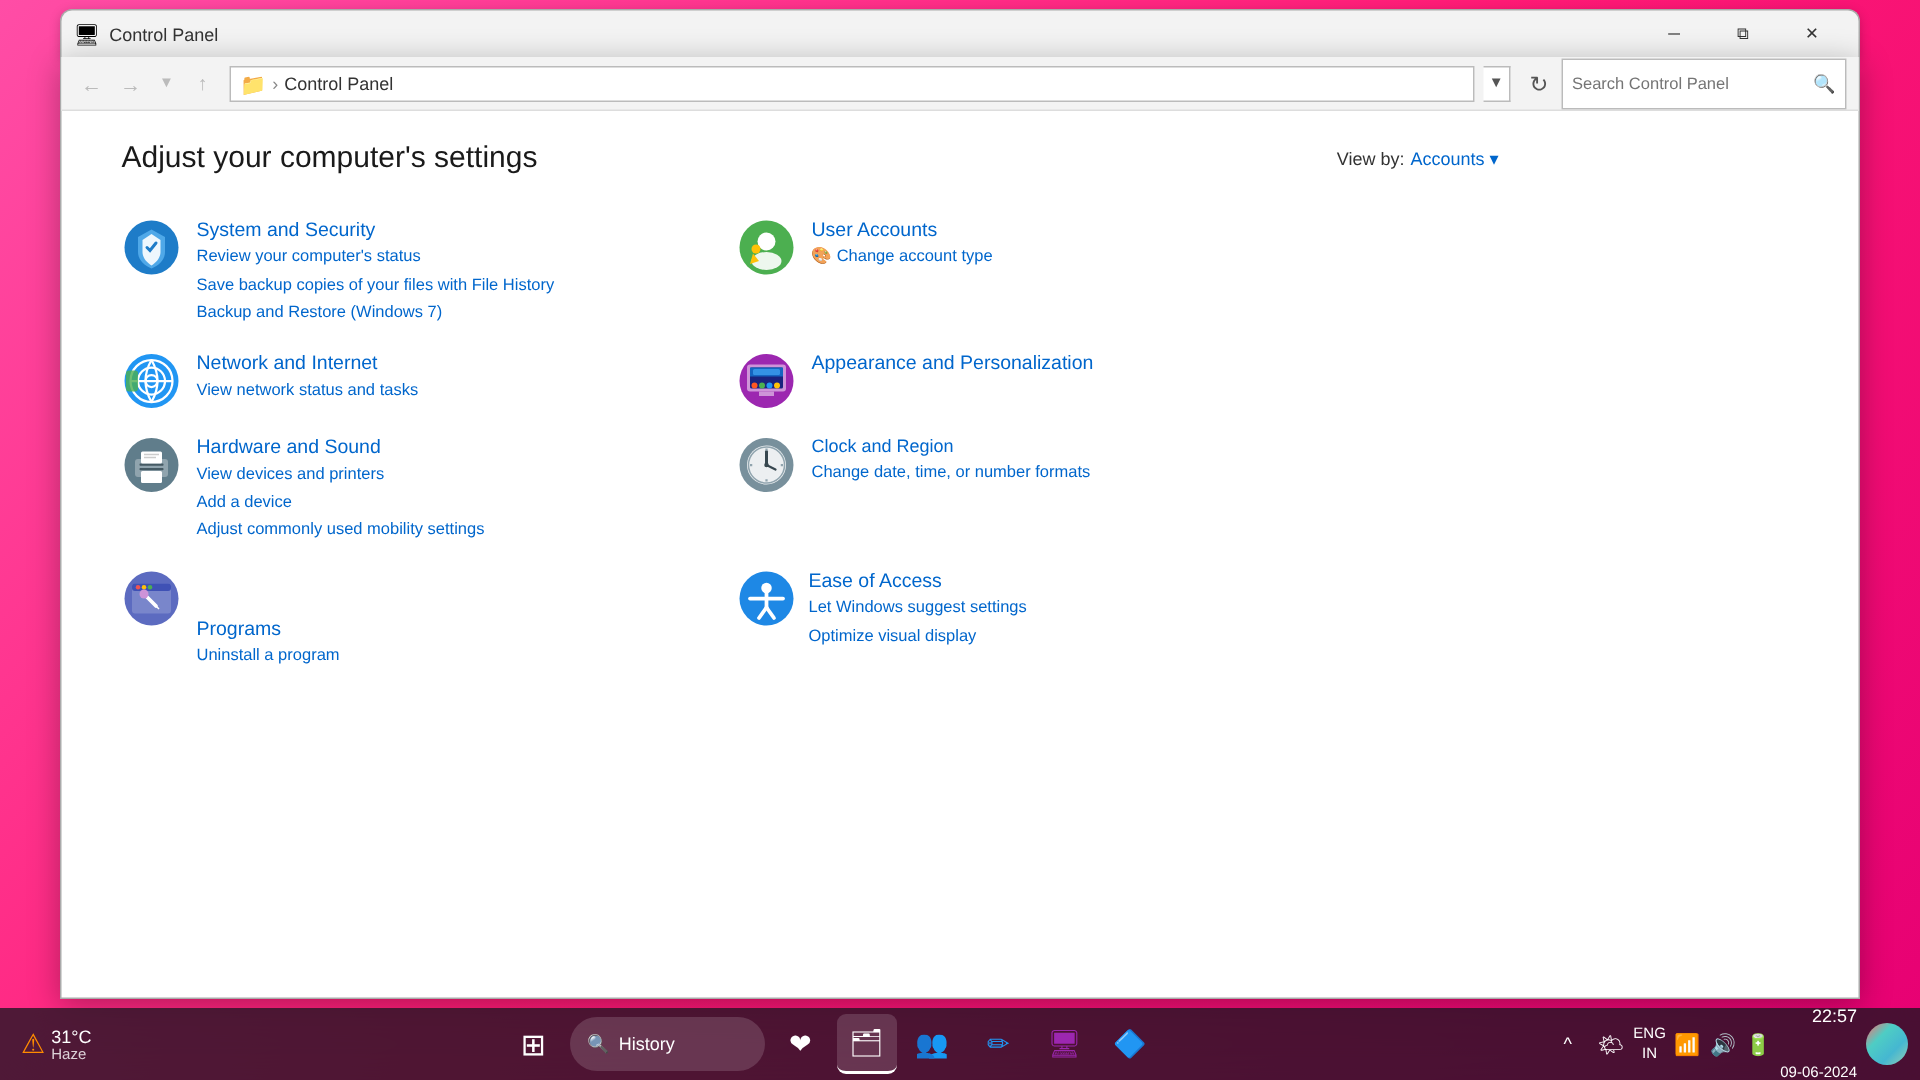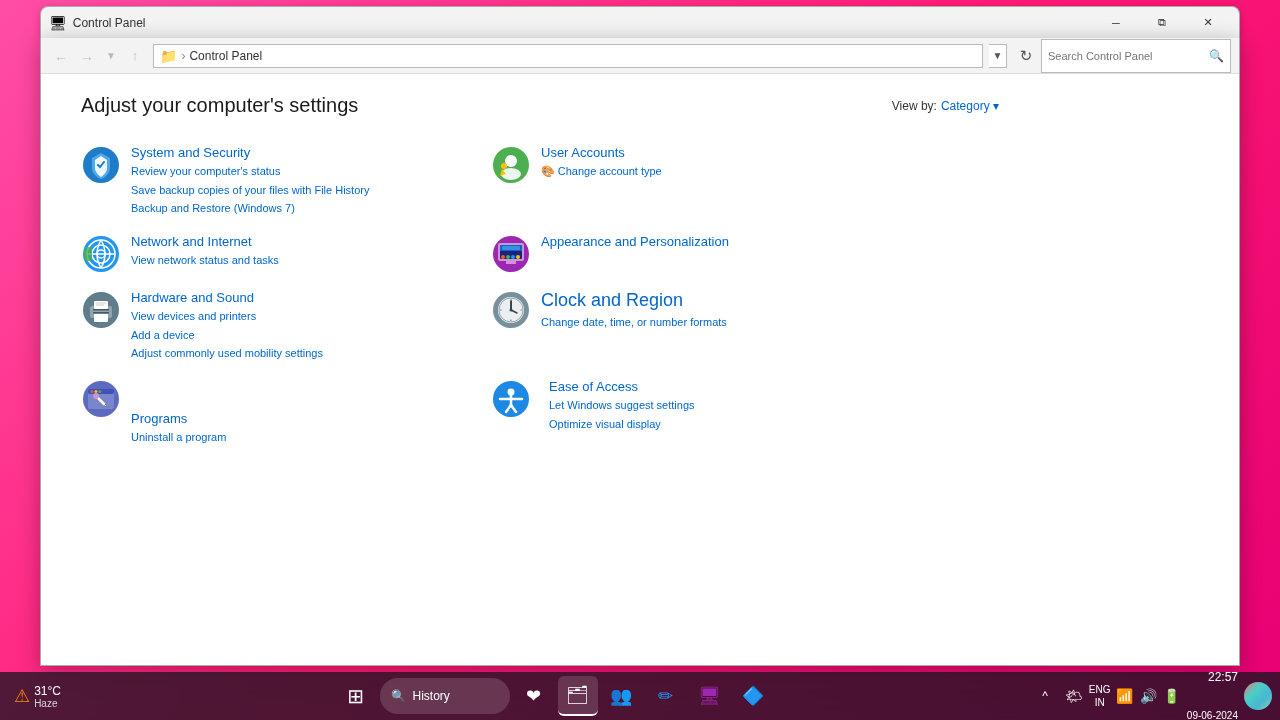--- a/index.html
+++ b/index.html
@@ -46,21 +46,21 @@
       <button style="border:none; background:transparent; cursor:pointer; color:#555; font-size:12px;">🔍</button>
     </div>
   </div>
 
   <div style="flex:1; padding:20px 40px; overflow-y:auto;">
 
     <div style="display:flex; justify-content:space-between; align-items:center; margin-bottom:20px; padding-right: 200px;">
       <h1 style="font-size:20px; color:#1a1a1a; font-weight:400;">Adjust your computer's settings</h1>
       <div style="font-size:12px; color:#333; display:flex; align-items:center; gap:4px;">
         <span>View by:</span>
-        <a style="color:#0066cc; cursor:pointer; text-decoration:none; font-size:12px;">Category ▾</a>
+        <a style="color:#0066cc; cursor:pointer; text-decoration:none; font-size:12px;">Accounts ▾</a>
       </div>
     </div>
 
     <div style="display:grid; grid-template-columns:1fr 1fr; column-gap:40px; max-width:780px;">
 
       <div style="display:flex; align-items:flex-start; padding:8px 0; gap:10px;">
         <div style="width:40px; height:40px; flex-shrink:0; display:flex; align-items:center; justify-content:center;">
           <svg width="38" height="38" viewBox="0 0 38 38">
             <circle cx="19" cy="19" r="18" fill="#1e7cc8"></circle>
             <path d="M19 7 L28 12 L28 22 C28 27 24 31 19 33 C14 31 10 27 10 22 L10 12 Z" fill="#4fa8e8"></path>
@@ -169,21 +169,21 @@
             <line x1="19" y1="19" x2="25" y2="22" stroke="#37474F" stroke-width="1.5" stroke-linecap="round"></line>
             <circle cx="19" cy="19" r="1.5" fill="#37474F"></circle>
 
             <line x1="19" y1="8" x2="19" y2="9.5" stroke="#90A4AE" stroke-width="1.5"></line>
             <line x1="30" y1="19" x2="28.5" y2="19" stroke="#90A4AE" stroke-width="1.5"></line>
             <line x1="19" y1="30" x2="19" y2="28.5" stroke="#90A4AE" stroke-width="1.5"></line>
             <line x1="8" y1="19" x2="9.5" y2="19" stroke="#90A4AE" stroke-width="1.5"></line>
           </svg>
         </div>
         <div>
-          <a style="font-size:18px; color:#0066cc; cursor:pointer; text-decoration:none; display:block; margin-bottom:2px;">Clock and Region</a>
+          <a style="font-size:12px; color:#0066cc; cursor:pointer; text-decoration:none; display:block; margin-bottom:2px;">Clock and Region</a>
           <a style="font-size:11px; color:#0066cc; cursor:pointer; text-decoration:none; display:block; line-height:1.7;">Change date, time, or number formats</a>
         </div>
       </div>
 
       <div style="display:flex; align-items:flex-start; padding:8px 0; gap:10px;">
         <div style="width:40px; height:40px; flex-shrink:0; display:flex; align-items:center; justify-content:center;">
           <svg width="38" height="38" viewBox="0 0 38 38">
             <circle cx="19" cy="19" r="18" fill="#5C6BC0"></circle>
 
             <rect x="6" y="9" width="26" height="20" rx="2" fill="#7986CB"></rect>
@@ -196,21 +196,21 @@
             <circle cx="14" cy="16" r="3" fill="#CE93D8"></circle>
             <path d="M22 24 L24 26 L22 24 Z" fill="white" stroke="white" stroke-width="1"></path>
           </svg>
         </div>
         <div>
           <a style="font-size:13px; color:#0066cc; cursor:pointer; text-decoration:none; display:block; margin-bottom:2px;margin-top:32px;">Programs</a>
           <a style="font-size:11px; color:#0066cc; cursor:pointer; text-decoration:none; display:block; line-height:1.7;">Uninstall a program</a>
         </div>
       </div>
 
-      <div style="display:flex; align-items:flex-start; padding:8px 0; gap:18px;">
+      <div style="display:flex; align-items:flex-start; padding:8px 0; gap:8px;">
         <div style="width:40px; height:40px; flex-shrink:0; display:flex; align-items:center; justify-content:center;">
           <svg width="38" height="38" viewBox="0 0 38 38">
             <circle cx="19" cy="19" r="18" fill="#1E88E5"></circle>
 
             <circle cx="19" cy="12" r="3.5" fill="white"></circle>
 
             <line x1="8" y1="19" x2="30" y2="19" stroke="white" stroke-width="2.5" stroke-linecap="round"></line>
 
             <line x1="19" y1="15" x2="19" y2="25" stroke="white" stroke-width="2.5" stroke-linecap="round"></line>
 

